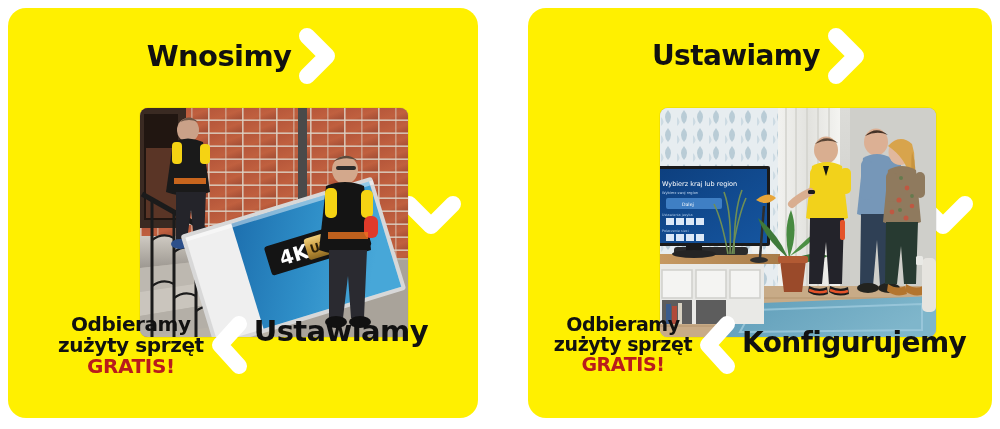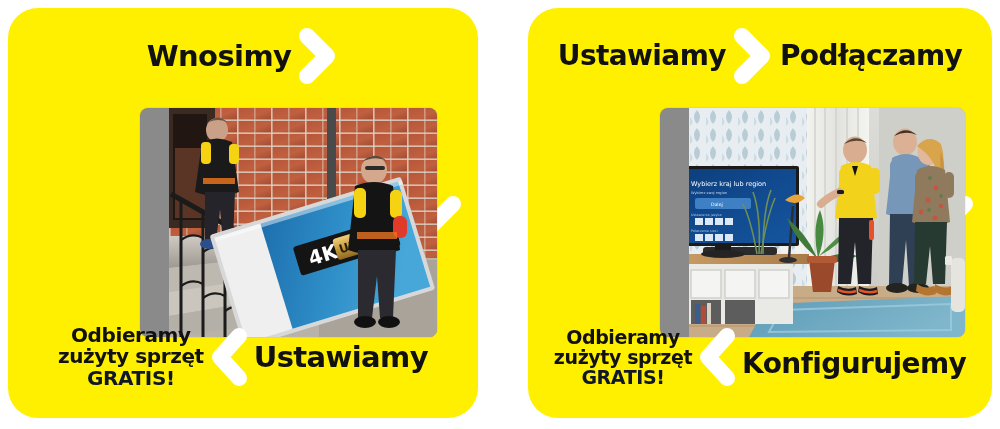--- a/index.html
+++ b/index.html
@@ -7,21 +7,21 @@
     width:1000px;height:429px;
     background:#ffffff;
     font-family:"DejaVu Sans","Liberation Sans",sans-serif;
     overflow:hidden;
   }
   .stage{position:relative;width:1000px;height:429px;}
 
   .panel{
     position:absolute;top:8px;height:410px;
     background:var(--yellow,#FFF000);
-    border-radius:30px;
+    border-radius:18px;
   }
   #panel-left{left:8px;width:470px;}
   #panel-right{left:528px;width:464px;}
 
   
   .top-row{
     position:absolute;left:0;right:0;top:22px;height:52px;
     display:flex;align-items:center;justify-content:center;
     gap:6px;
   }
@@ -46,42 +46,41 @@
   #panel-left  .chev-down{left:392px;top:186px;}
   #panel-right .chev-down{left:384px;top:186px;}
 
   
   .photo{
     position:absolute;
     border-radius:8px;
     overflow:hidden;
     background:#8a8a8a;
     box-shadow:0 0 0 1px rgba(0,0,0,.05);
-    padding-left:29px;
   }
   #photo-left{left:92px;top:84px;width:268px;height:229px;}
   #photo-right{left:92px;top:84px;width:276px;height:229px;}
   .photo svg{display:block;width:100%;height:100%;}
 
   
   .bottom-row{
     position:absolute;left:0;right:0;bottom:18px;height:86px;
-    display:flex;align-items:center;justify-content:center;
+    display:flex;justify-content:center;
     gap:4px;
   }
   .pickup{
     text-align:center;
     line-height:1.06;
     color:#111111;
     font-weight:800;
     font-size:20px;
     letter-spacing:-0.4px;
     white-space:nowrap;
   }
-  .pickup .gratis{color:#0f172a;font-size:20px;display:block;}
+  .pickup .gratis{color:#b91c1c;font-size:20px;display:block;}
   .final-word{
     color:#111111;
     font-weight:800;
     font-size:29px;
     letter-spacing:-0.6px;
     white-space:nowrap;
   }
   #panel-right .final-word{font-size:28px;margin-top:12px;}
   #panel-right .pickup{font-size:19px;}
   #panel-right .pickup .gratis{font-size:19px;}
@@ -227,21 +226,20 @@
 
   <section class="panel" id="panel-right">
 
     <div class="top-row">
       <span class="step-word">Ustawiamy</span>
 
       <svg class="chev chev-right" viewBox="0 0 42 56">
         <path d="M10 8 L30 28 L10 48" fill="none" stroke="#FFFFFF" stroke-width="16" stroke-linecap="round" stroke-linejoin="round"></path>
       </svg>
 
-      <span class="step-word">Podłączamy</span>
     </div>
 
     <svg class="chev chev-down" viewBox="0 0 62 44">
       <path d="M9 10 L31 32 L53 10" fill="none" stroke="#FFFFFF" stroke-width="16" stroke-linecap="round" stroke-linejoin="round"></path>
     </svg>
 
     <figure class="photo" id="photo-right">
       <svg viewBox="0 0 276 229" preserveAspectRatio="xMidYMid slice">
         <defs>
           <linearGradient id="wallG" x1="0" y1="0" x2="0" y2="1">

